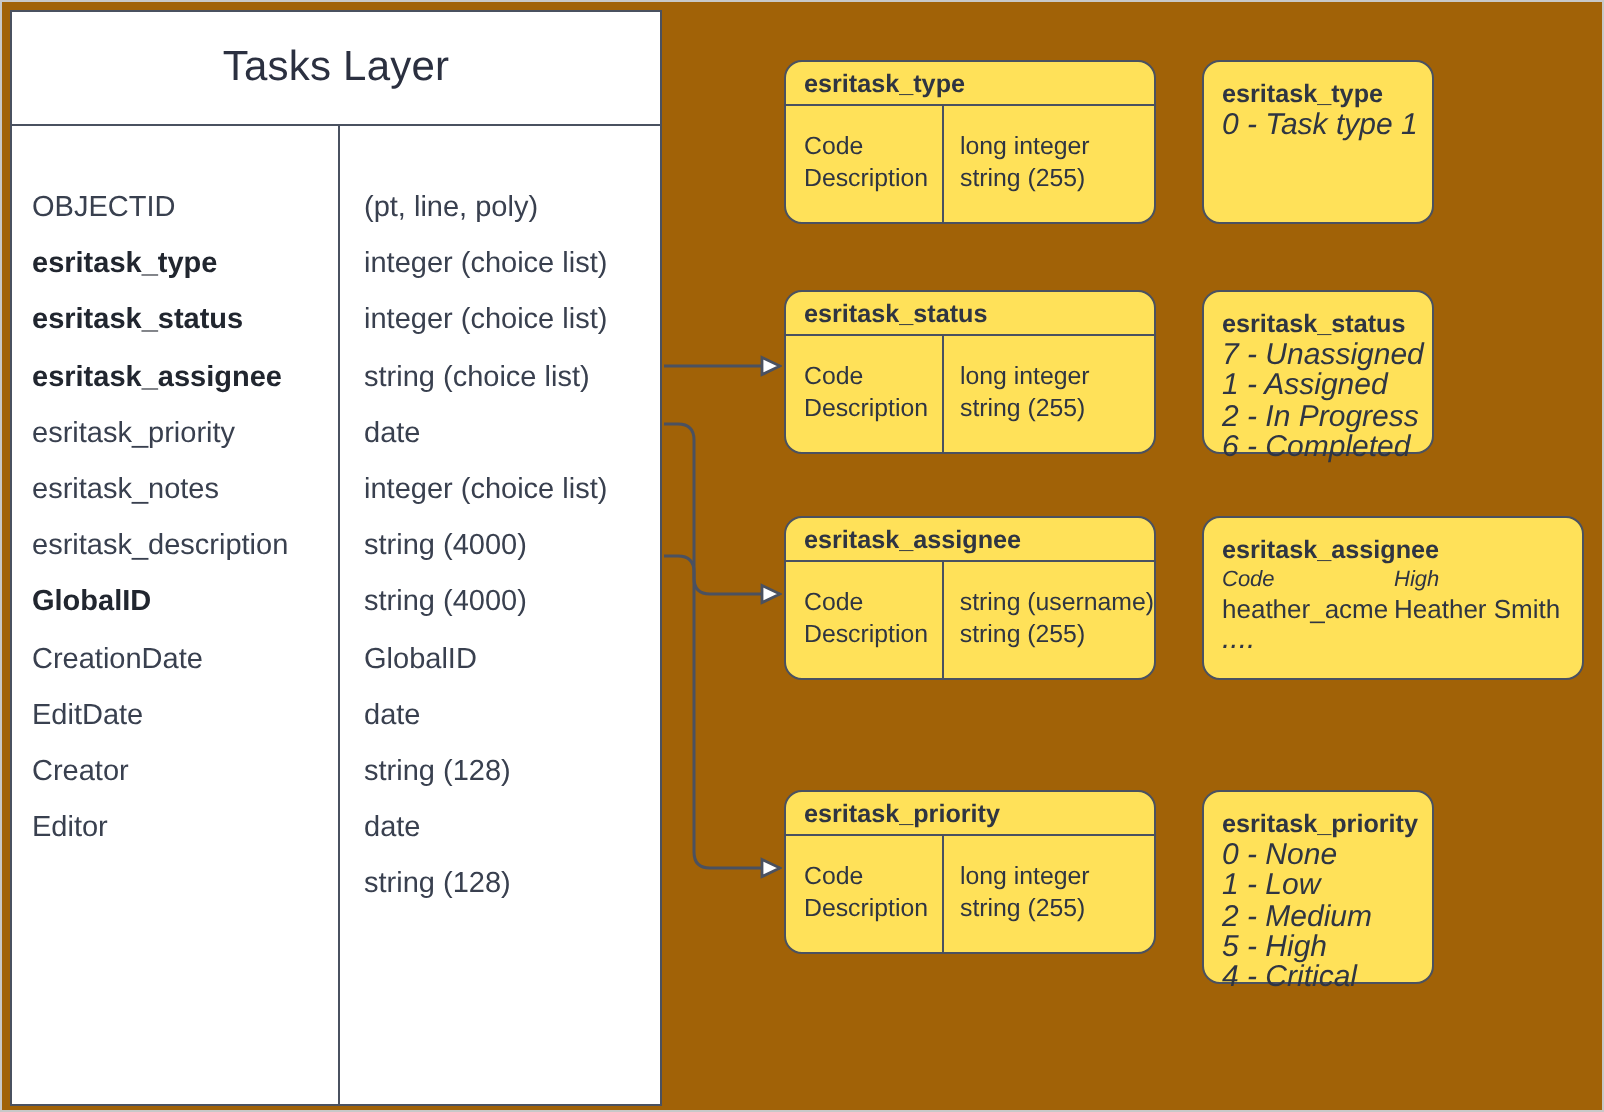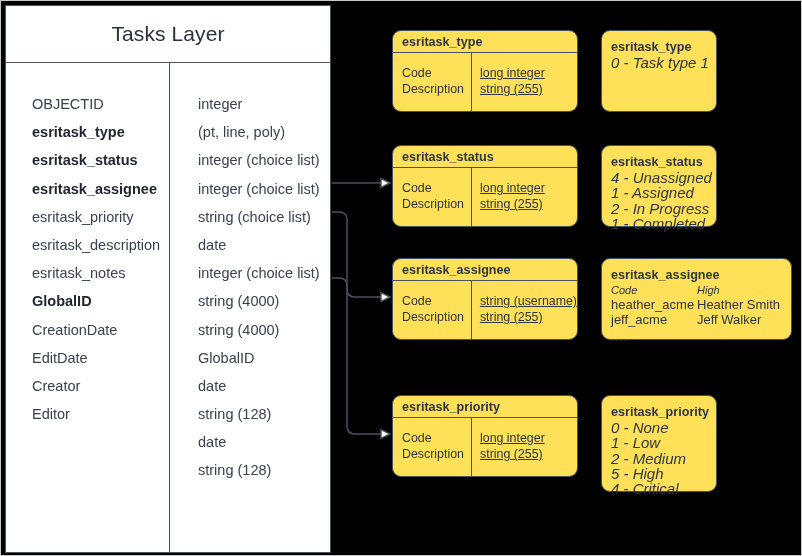--- a/index.html
+++ b/index.html
@@ -8,21 +8,21 @@
     background: #ffffff;
   }
   body {
     font-family: "Liberation Sans", sans-serif;
     -webkit-font-smoothing: antialiased;
   }
   #canvas {
     position: relative;
     width: 802px;
     height: 556px;
-    background: #000000;
+    background: #a16207;
     box-sizing: border-box;
     border: 1px solid #c8c8c8;
     overflow: hidden;
   }
 
   
   .layer-table {
     position: absolute;
     left: 4px;
     top: 4px;
@@ -58,21 +58,20 @@
     flex: 1;
     box-sizing: border-box;
     padding: 27px 0 0 12px;
   }
   .frow {
     height: 28.2px;
     line-height: 28.2px;
     font-size: 14.5px;
     color: #39404f;
     white-space: nowrap;
-    margin-left: 16px;
   }
   .frow.bold { font-weight: bold; color: #21262f; }
 
   
   .ybox {
     position: absolute;
     background: #ffe159;
     border: 1.6px solid #4a5160;
     box-sizing: border-box;
     color: #2f3542;
@@ -96,21 +95,20 @@
   .ybox-col-left {
     width: 79px;
     box-sizing: border-box;
     border-right: 1.6px solid #4a5160;
     padding: 12px 0 0 9px;
   }
   .ybox-col-right {
     flex: 1;
     box-sizing: border-box;
     padding: 12px 0 0 8px;
-    text-decoration: underline;
   }
   .yrow {
     font-size: 12.4px;
     line-height: 16px;
     white-space: nowrap;
   }
 
   
   .vbox {
     position: absolute;
@@ -159,30 +157,29 @@
 
   <div class="layer-table">
     <div class="layer-title">Tasks Layer</div>
     <div class="layer-body">
       <div class="col-names">
         <div class="frow">OBJECTID</div>
         <div class="frow bold">esritask_type</div>
         <div class="frow bold">esritask_status</div>
         <div class="frow bold">esritask_assignee</div>
         <div class="frow">esritask_priority</div>
+        <div class="frow">esritask_notes</div>
         <div class="frow">esritask_description</div>
-        <div class="frow">esritask_notes</div>
         <div class="frow bold">GlobalID</div>
         <div class="frow">CreationDate</div>
         <div class="frow">EditDate</div>
         <div class="frow">Creator</div>
         <div class="frow">Editor</div>
       </div>
       <div class="col-types">
-        <div class="frow">integer</div>
         <div class="frow">(pt, line, poly)</div>
         <div class="frow">integer (choice list)</div>
         <div class="frow">integer (choice list)</div>
         <div class="frow">string (choice list)</div>
         <div class="frow">date</div>
         <div class="frow">integer (choice list)</div>
         <div class="frow">string (4000)</div>
         <div class="frow">string (4000)</div>
         <div class="frow">GlobalID</div>
         <div class="frow">date</div>
@@ -263,40 +260,36 @@
     </div>
   </div>
 
   <div class="vbox" style="left:600px; top:29px; width:116px; height:82px;">
     <div class="vbox-title">esritask_type</div>
     <div class="vline">0 - Task type 1</div>
   </div>
 
   <div class="vbox" style="left:600px; top:144px; width:116px; height:82px;">
     <div class="vbox-title">esritask_status</div>
-    <div class="vline">4 - Unassigned</div>
+    <div class="vline">7 - Unassigned</div>
     <div class="vline">1 - Assigned</div>
     <div class="vline">2 - In Progress</div>
-    <div class="vline">1 - Completed</div>
+    <div class="vline">6 - Completed</div>
   </div>
 
   <div class="vbox" style="left:600px; top:257px; width:191px; height:82px;">
     <div class="vbox-title">esritask_assignee</div>
     <div class="vtable">
       <div class="vtrow head">
         <span class="c1">Code</span>
         <span>High</span>
       </div>
       <div class="vtrow">
         <span class="c1">heather_acme</span>
         <span>Heather Smith</span>
-      </div>
-      <div class="vtrow">
-        <span class="c1">jeff_acme</span>
-        <span>Jeff Walker</span>
       </div>
       <div class="vline">....</div>
     </div>
   </div>
 
   <div class="vbox" style="left:600px; top:394px; width:116px; height:97px;">
     <div class="vbox-title">esritask_priority</div>
     <div class="vline">0 - None</div>
     <div class="vline">1 - Low</div>
     <div class="vline">2 - Medium</div>

